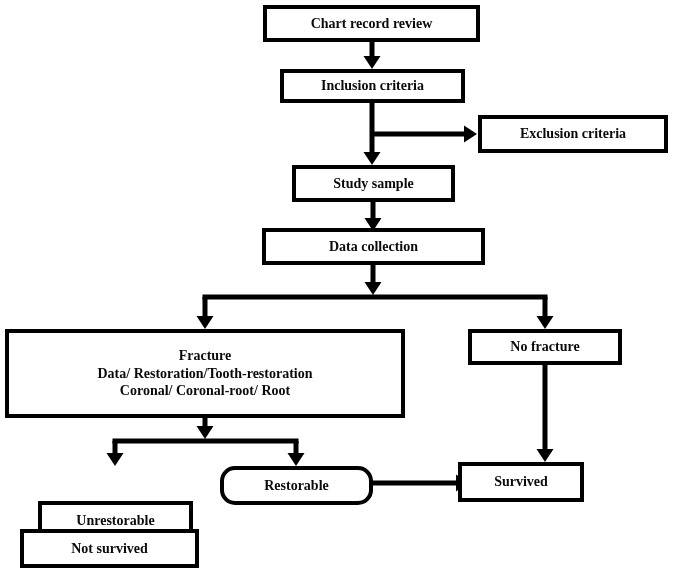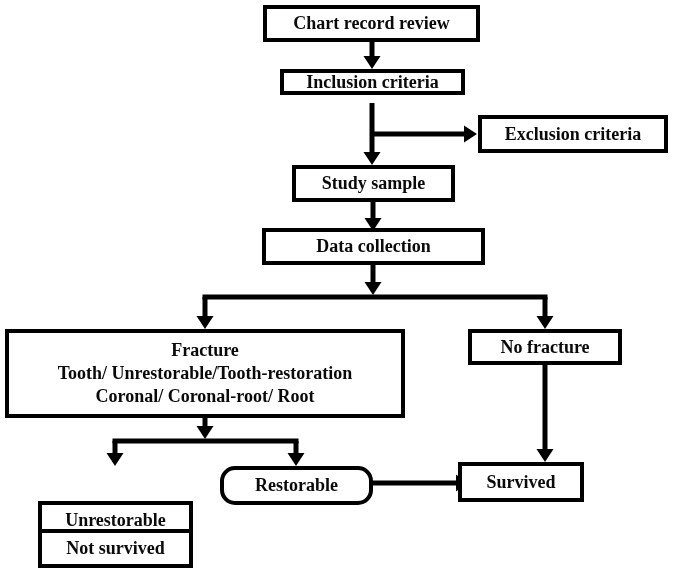--- a/index.html
+++ b/index.html
@@ -24,43 +24,43 @@
   svg.wires polygon {
     fill: var(--line-color, #000000);
     stroke: none;
   }
   .node {
     position: absolute;
     background: var(--box-fill, #ffffff);
     border: 4px solid var(--box-border, #000000);
     color: #0a0a0a;
     font-weight: bold;
-    font-size: 18px;
+    font-size: 14px;
     display: flex;
     align-items: center;
     justify-content: center;
     text-align: right;
     line-height: 1.25;
     white-space: nowrap;
   }
   .node.multi {
     flex-direction: column;
     line-height: 1.28;
   }
   #n-chart        { left: 263px; top: 5px;   width: 217px; height: 37px; }
-  #n-inclusion    { left: 280px; top: 69px;  width: 185px; height: 26px; }
+  #n-inclusion    { left: 280px; top: 69px;  width: 185px; height: 34px; }
   #n-exclusion    { left: 478px; top: 115px; width: 190px; height: 38px; }
   #n-study        { left: 292px; top: 165px; width: 163px; height: 37px; }
   #n-data         { left: 262px; top: 228px; width: 223px; height: 37px; }
   #n-fracture     { left: 5px;   top: 329px; width: 400px; height: 89px; }
   #n-nofracture   { left: 468px; top: 329px; width: 154px; height: 36px; }
   #n-unrestorable { left: 38px;  top: 466px; width: 155px; height: 39px; margin-top: 35px; }
   #n-restorable   { left: 220px; top: 466px; width: 153px; height: 39px; border-radius: 15px; }
   #n-survived     { left: 458px; top: 462px; width: 126px; height: 40px; }
-  #n-notsurvived  { left: 38px;  top: 529px; width: 155px; height: 39px; }
+  #n-notsurvived  { left: 20px;  top: 529px; width: 179px; height: 39px; }
 </style>
 </head>
 <body>
 
 <div class="stage">
 
   <svg class="wires" viewBox="0 0 673 572" xmlns="http://www.w3.org/2000/svg">
 
     <g>
       <line x1="372" y1="38" x2="372" y2="58"></line>
@@ -118,21 +118,21 @@
   </svg>
 
   <div class="node" id="n-chart">Chart record review</div>
   <div class="node" id="n-inclusion">Inclusion criteria</div>
   <div class="node" id="n-study">Study sample</div>
   <div class="node" id="n-exclusion">Exclusion criteria</div>
   <div class="node" id="n-data">Data collection</div>
 
   <div class="node multi" id="n-fracture">
     <div>Fracture</div>
-    <div>Tooth/ Unrestorable/Tooth-restoration</div>
+    <div>Data/ Restoration/Tooth-restoration</div>
     <div>Coronal/ Coronal-root/ Root</div>
   </div>
 
   <div class="node" id="n-nofracture">No fracture</div>
   <div class="node" id="n-unrestorable">Unrestorable</div>
   <div class="node" id="n-restorable">Restorable</div>
   <div class="node" id="n-survived">Survived</div>
   <div class="node" id="n-notsurvived">Not survived</div>
 
 </div>

